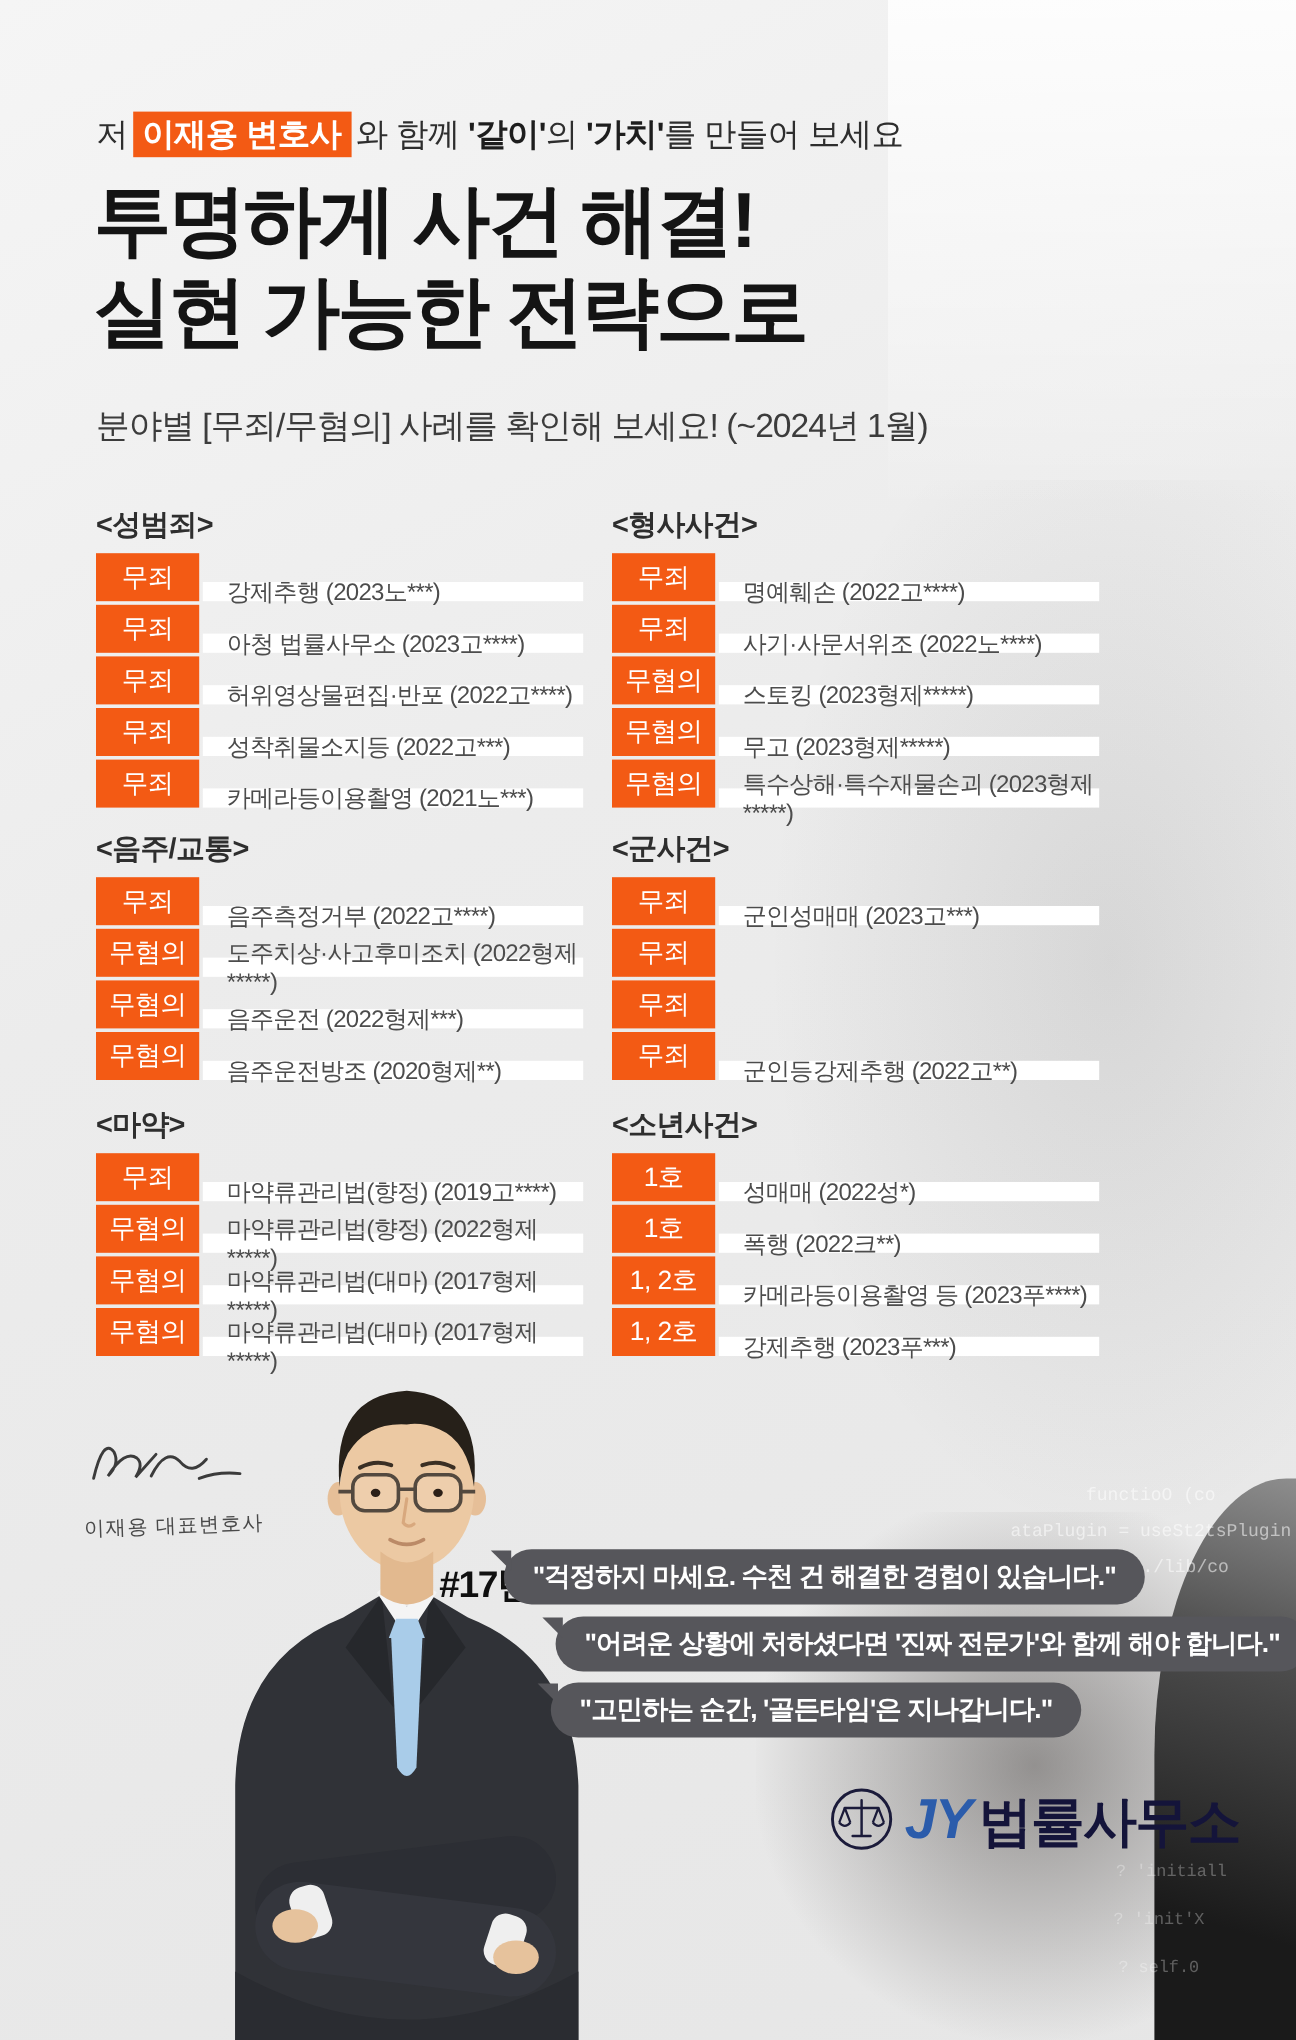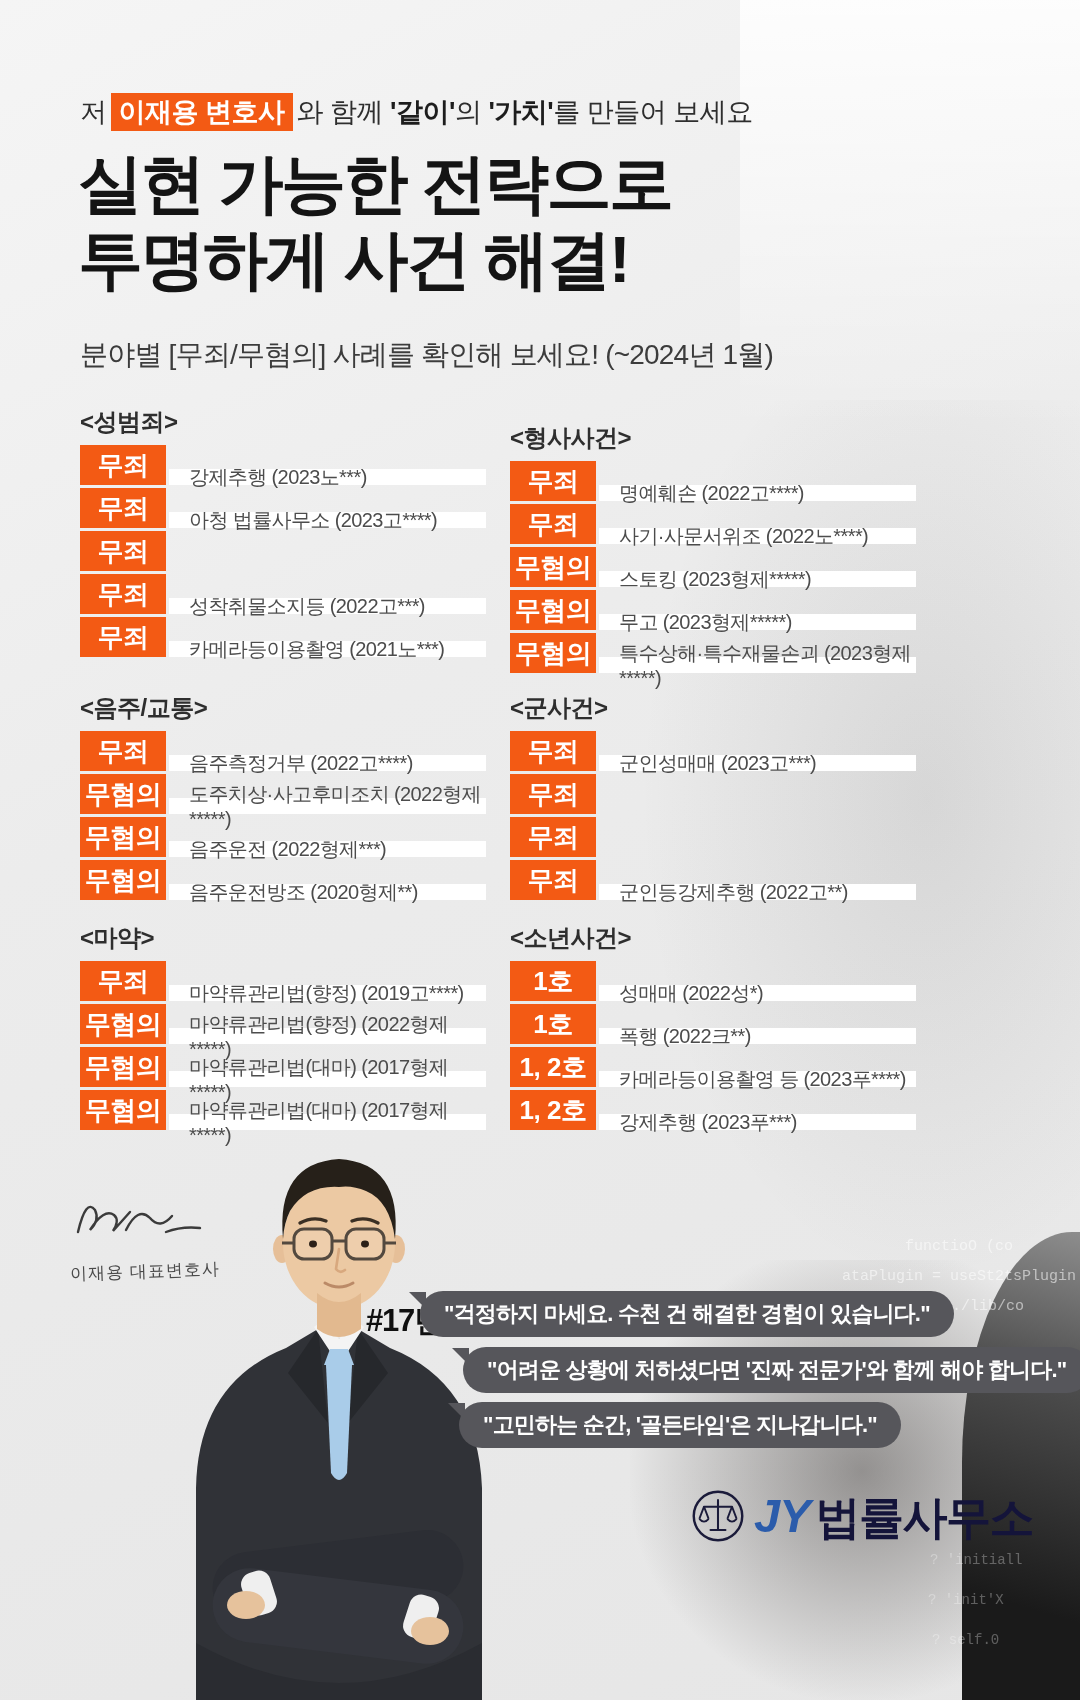--- a/index.html
+++ b/index.html
@@ -23,26 +23,26 @@
   .code-dark{color:rgba(255,255,255,.30);font-size:14px;}
   
   .tagline{position:absolute;left:80px;top:94px;font-size:27px;color:#2e2e2e;letter-spacing:-.5px;}
   .tagline .hl{background:#f35a14;color:#fff;font-weight:800;padding:4px 8px;margin:0 4px;}
   .tagline .bq{font-weight:800;color:#1d1d1d;}
   .title{position:absolute;left:78px;top:146px;font-size:65px;font-weight:900;color:#141414;
     line-height:1.17;letter-spacing:-2.5px;}
   .subtitle{position:absolute;left:80px;top:336px;font-size:28px;color:#3c3c3c;letter-spacing:-.8px;}
   
   .case-table{position:absolute;width:406px;}
-  .t0{left:80px;top:408px}.t1{left:510px;top:424px}
+  .t0{left:80px;top:424px}.t1{left:510px;top:424px}
   .t2{left:80px;top:694px}.t3{left:510px;top:694px}
   .t4{left:80px;top:924px}.t5{left:510px;top:924px}
   .cat{font-size:24px;font-weight:800;color:#2e2e2e;letter-spacing:-.5px;line-height:28px;margin-bottom:9px;}
   .row{display:flex;height:40px;margin-bottom:3px;}
-  .badge{flex:0 0 86px;margin-right:3px;background:#f35a14;color:#fff;font-size:26px;font-weight:700;
+  .badge{flex:0 0 86px;margin-right:3px;background:#f35a14;color:#fff;font-size:22px;font-weight:400;
     display:flex;align-items:center;justify-content:center;letter-spacing:-.5px;}
   .case{flex:1;background:#ffffff;color:#4c4c4c;font-size:20px;display:flex;align-items:center;
     padding-left:20px;letter-spacing:-.6px;margin-top:24px;}
   
   .signature{position:absolute;left:68px;top:1190px;}
   .sig-caption{position:absolute;left:70px;top:1260px;font-size:17px;color:#4a4a4a;letter-spacing:1px;
     transform:rotate(-2deg);}
   .lawyer{position:absolute;left:168px;top:1143px;}
   .hashtags{position:absolute;left:366px;top:1300px;font-size:31px;font-weight:900;color:#101010;
     letter-spacing:-1.2px;white-space:nowrap;}
@@ -73,38 +73,39 @@
   <div class="code code-light" style="left:898px;top:1298px">iKe(I../lib/co</div>
   <div class="code code-dark" style="left:930px;top:1552px">?   'initiall</div>
   <div class="code code-dark" style="left:928px;top:1592px">?   'init'X</div>
   <div class="code code-dark" style="left:932px;top:1632px">?   self.0</div>
 
   <div class="tagline">
     <span>저</span><span class="hl">이재용 변호사</span><span>와 함께 </span><span class="bq">'같이'</span><span>의 </span><span class="bq">'가치'</span><span>를 만들어 보세요</span>
   </div>
 
   <div class="title">
+    <div>투명하게 사건 해결!</div>
     <div>실현 가능한 전략으로</div>
-    <div>투명하게 사건 해결!</div>
   </div>
 
   <div class="subtitle">분야별 [무죄/무혐의] 사례를 확인해 보세요! (~2024년 1월)</div>
 
   <div class="case-table t0">
     <div class="cat">&lt;성범죄&gt;</div>
     <div class="row">
         <div class="badge">무죄</div>
         <div class="case">강제추행 (2023노***)</div>
       </div>
     <div class="row">
         <div class="badge">무죄</div>
         <div class="case">아청 법률사무소 (2023고****)</div>
       </div>
     <div class="row">
         <div class="badge">무죄</div>
+        <div class="case">허위영상물편집·반포 (2022고****)</div>
       </div>
     <div class="row">
         <div class="badge">무죄</div>
         <div class="case">성착취물소지등 (2022고***)</div>
       </div>
     <div class="row">
         <div class="badge">무죄</div>
         <div class="case">카메라등이용촬영 (2021노***)</div>
       </div>
   </div>

